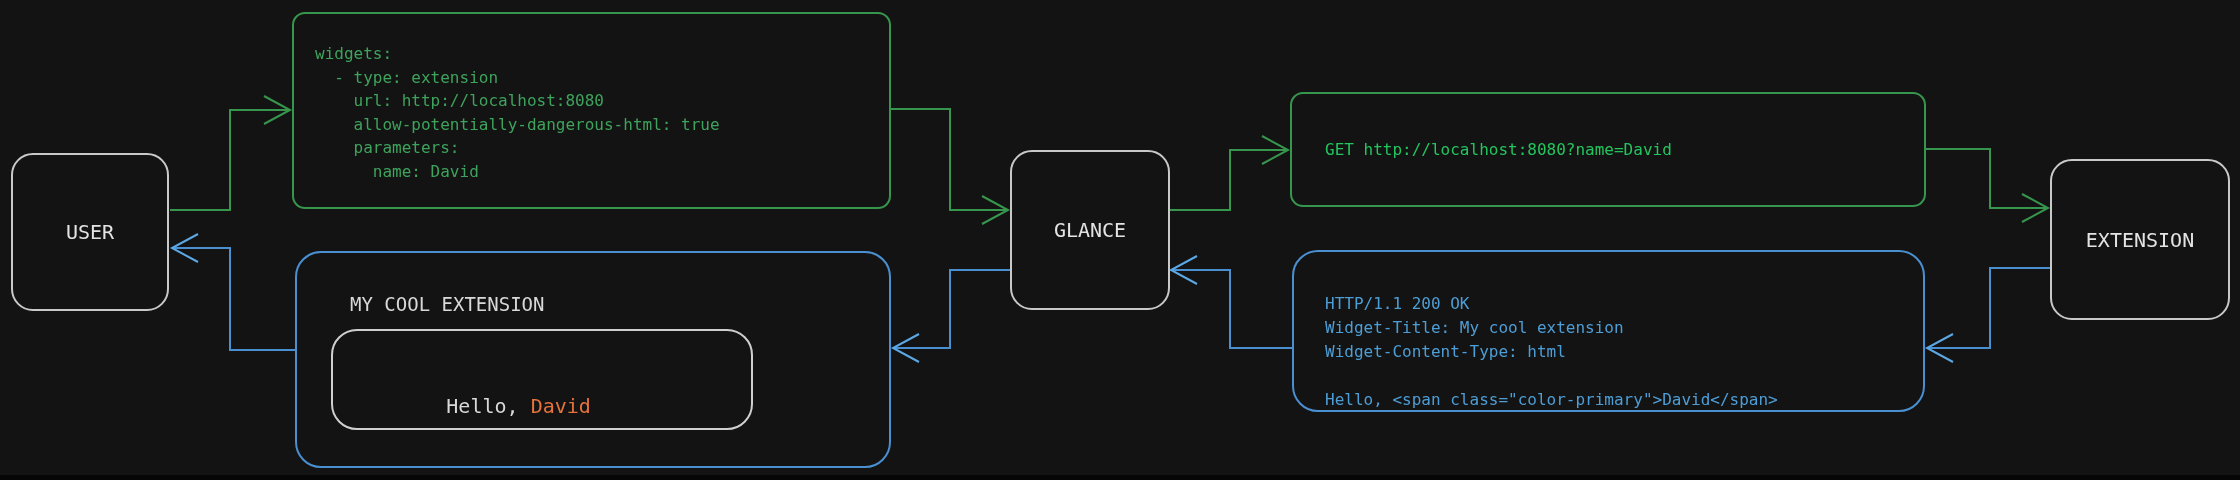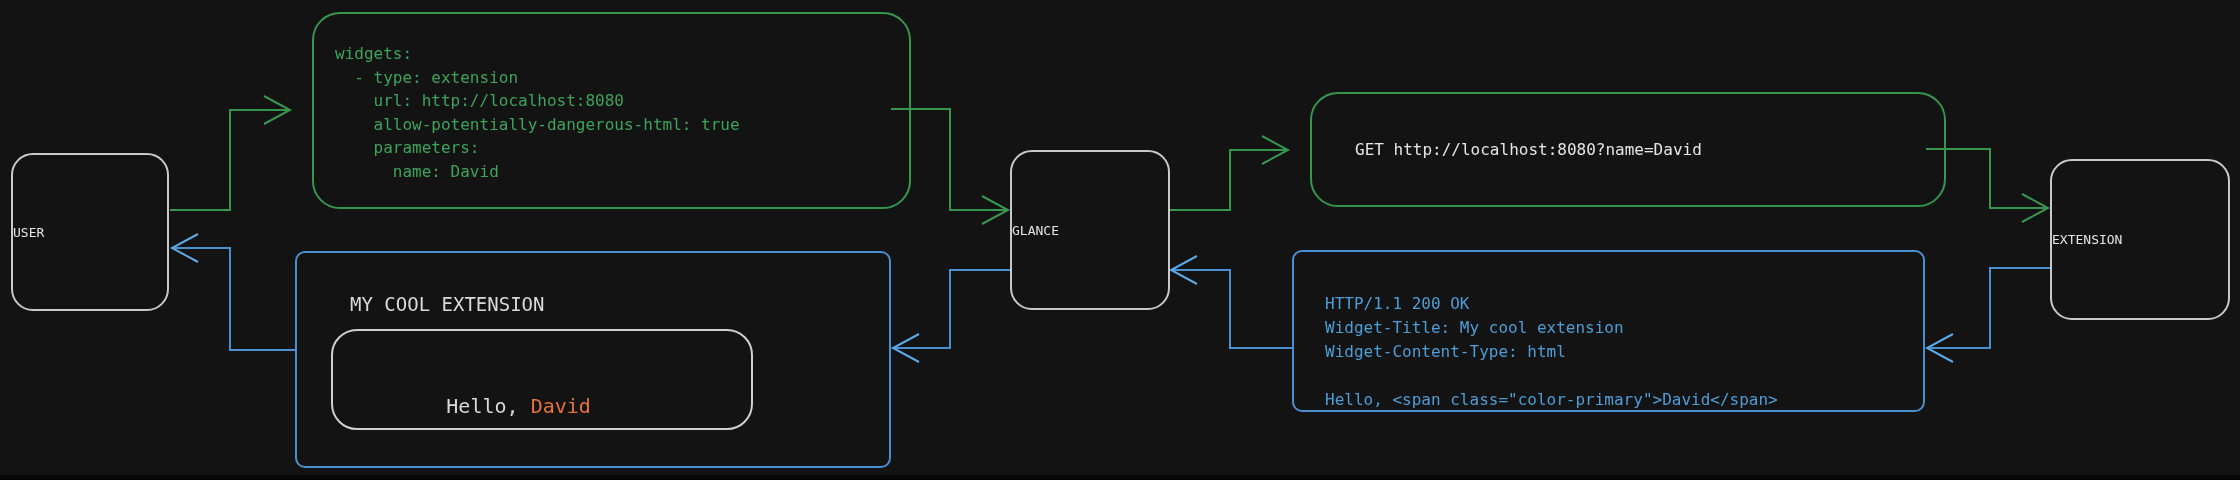--- a/index.html
+++ b/index.html
@@ -2,36 +2,36 @@
 <html><head>
 <meta charset="utf-8">
 <style>
   html,body{margin:0;padding:0;background:#131313;}
   #canvas{
     position:relative;width:2240px;height:480px;background:#131313;
     font-family:"DejaVu Sans Mono","Liberation Mono",monospace;overflow:hidden;
   }
   .node{
     position:absolute;border:2px solid #c9c9c9;border-radius:22px;
-    display:flex;align-items:center;justify-content:flex-start;
-    color:#e3e3e3;font-size:13px;background:transparent;box-sizing:border-box;
+    display:flex;align-items:center;justify-content:center;
+    color:#e3e3e3;font-size:20px;background:transparent;box-sizing:border-box;
   }
   #user-node{left:11px;top:153px;width:158px;height:158px;}
   #glance-node{left:1010px;top:150px;width:160px;height:160px;}
   #extension-node{left:2050px;top:159px;width:180px;height:161px;}
-  .gbox{position:absolute;border:2px solid #37964d;border-radius:28px;box-sizing:border-box;margin-left:20px;}
-  .bbox{position:absolute;border:2px solid #4a8fd0;border-radius:10px;box-sizing:border-box;}
+  .gbox{position:absolute;border:2px solid #37964d;border-radius:13px;box-sizing:border-box;}
+  .bbox{position:absolute;border:2px solid #4a8fd0;border-radius:26px;box-sizing:border-box;}
   #config-box{left:292px;top:12px;width:599px;height:197px;}
   #request-box{left:1290px;top:92px;width:636px;height:115px;display:flex;align-items:center;}
   #response-box{left:1292px;top:250px;width:633px;height:162px;}
   #widget-box{left:295px;top:251px;width:596px;height:217px;}
   .code{color:#3ea35c;font-size:16px;}
   .code-line{white-space:pre;height:23.6px;line-height:23.6px;}
   #config-text{position:absolute;left:21px;top:28px;}
-  #request-text{padding-left:43px;color:#e5e5e5;font-size:16px;white-space:pre;}
+  #request-text{padding-left:33px;color:#22c55e;font-size:16px;white-space:pre;}
   #response-text{position:absolute;left:31px;top:40px;color:#4d9ed6;font-size:16px;}
   .resp-line{white-space:pre;height:24px;line-height:24px;}
   #widget-title{position:absolute;left:53px;top:40px;color:#d9d9d9;font-size:19px;white-space:pre;}
   #hello-box{
     position:absolute;left:34px;top:76px;width:422px;height:101px;
     border:2px solid #cfcfcf;border-radius:26px;box-sizing:border-box;
   }
   #hello-line{position:absolute;left:17px;top:39px;font-size:20px;white-space:pre;}
   #hello-prefix{color:#d9d9d9;}
   #hello-name{color:#e6733c;}

